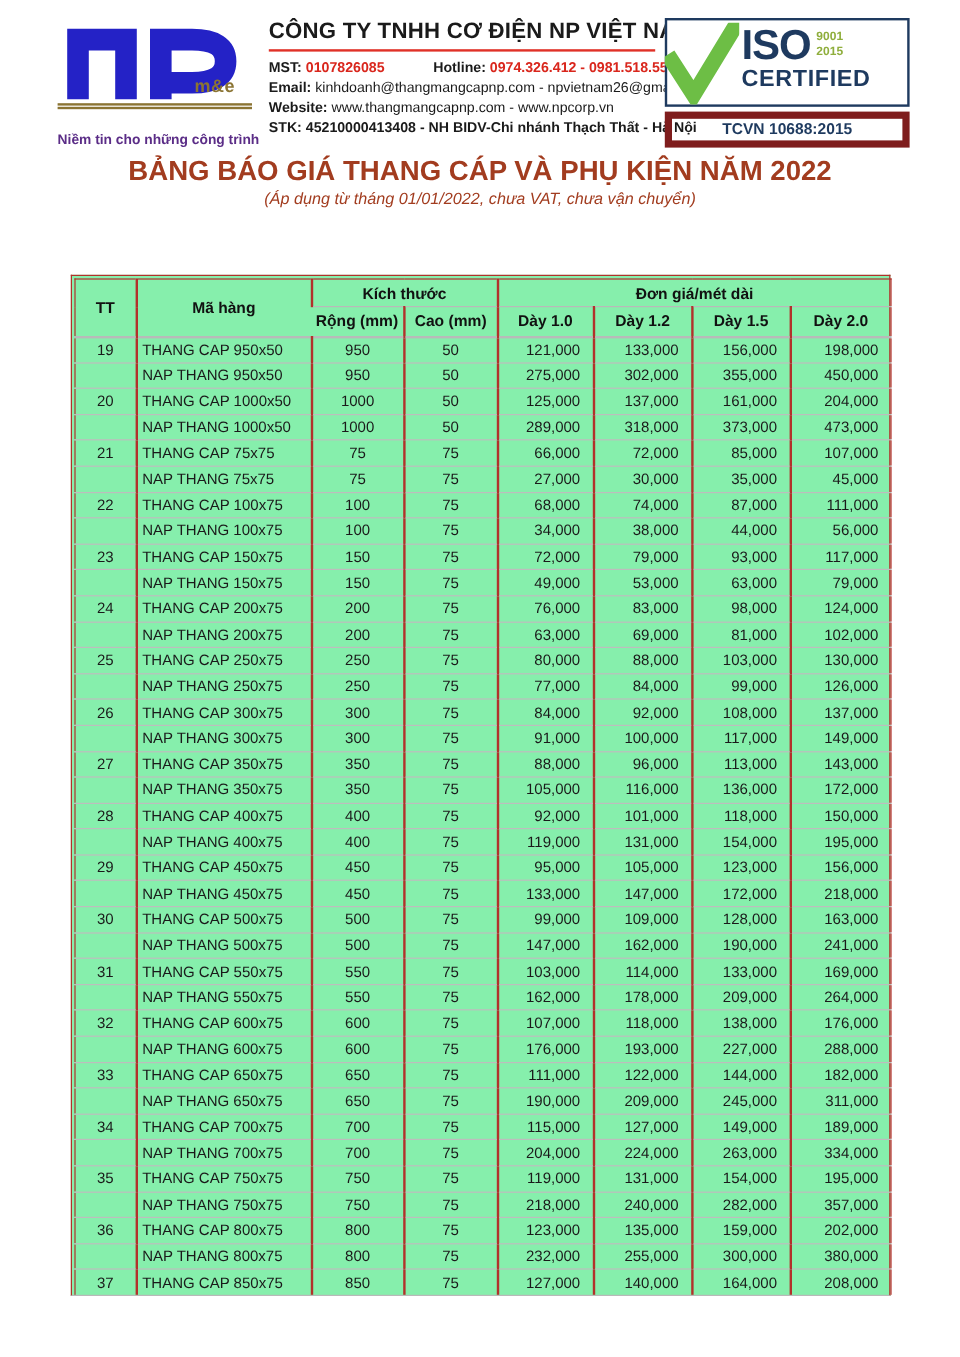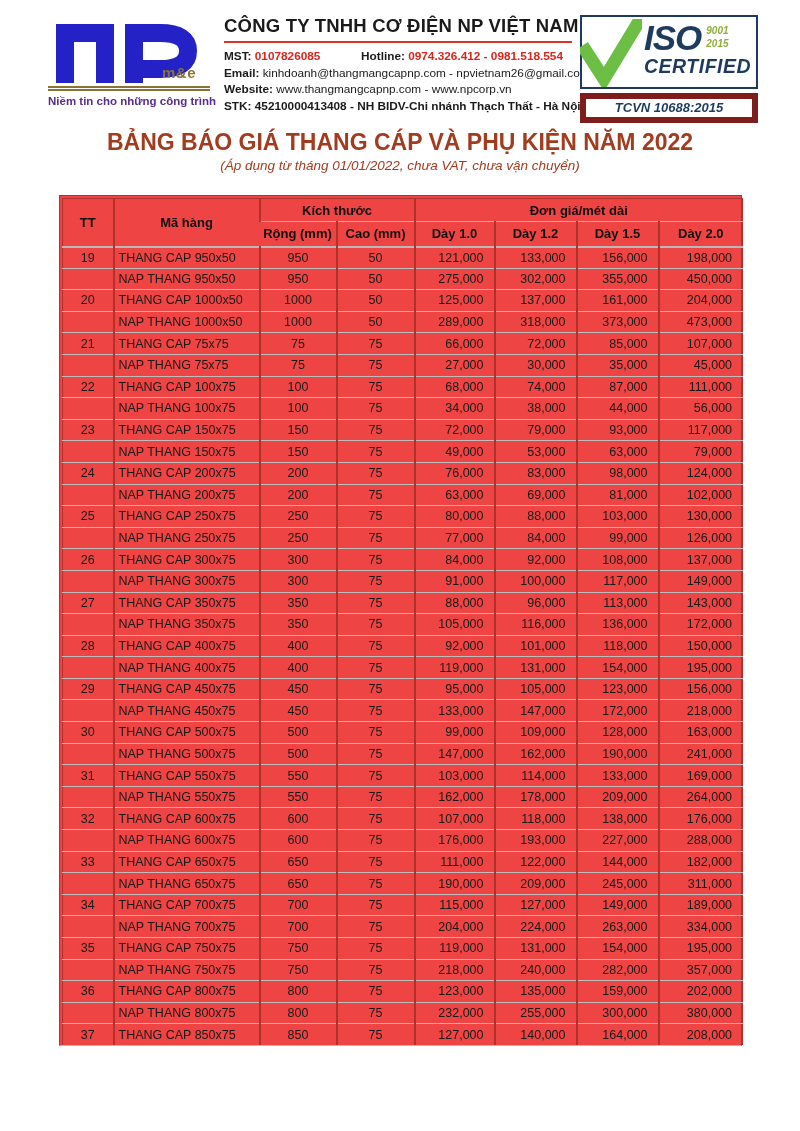--- a/index.html
+++ b/index.html
@@ -12,54 +12,54 @@
   
   .header { position:absolute; top:13px; left:48px; right:42px; height:102px; display:flex; }
 
   .logo-block { width:162px; flex:none; position:relative; }
   .logo-art { position:relative; height:66px; margin-top:4px; }
   .logo-me {
     position:absolute; right:14px; bottom:2px; color:#8B7433;
     font-size:15px; font-weight:bold; letter-spacing:0.5px;
   }
   .logo-rule { margin-top:3px; height:5px; border-top:2px solid #8B7433; border-bottom:2px solid #8B7433; }
-  .logo-tagline { margin-top:4px; color:#5B2D87; font-size:11.5px; font-weight:bold; white-space:nowrap; }
+  .logo-tagline { margin-top:20px; color:#5B2D87; font-size:11.5px; font-weight:bold; white-space:nowrap; }
 
   .contact-block { flex:1; padding:2px 8px 0 14px; min-width:0; }
   .company-name { font-size:18.5px; font-weight:bold; color:#1a1a1a; letter-spacing:0.2px; white-space:nowrap; }
   .red-rule { height:2px; background:#E03127; margin:4px 0 5px 0; }
   .contact-line { font-size:11.8px; color:#1a1a1a; line-height:16.5px; white-space:nowrap; }
   .contact-line b { font-weight:bold; }
   .val-red { color:#D9261C; font-weight:bold; }
   .gap-inline { display:inline-block; width:34px; }
   .stk-line { font-weight:bold; }
 
-  .iso-block { width:178px; flex:none; padding-top:2px;font-style:italic; }
+  .iso-block { width:204px; flex:none; padding-top:2px; }
   .iso-main { position:relative; border:2px solid #1E3A5F; height:74px; background:#fff; }
   .iso-check { position:absolute; left:-2px; top:2px; }
   .iso-text { position:absolute; left:62px; top:4px; }
   .iso-row { display:flex; align-items:flex-start; }
   .iso-word { font-size:35px; font-weight:bold; color:#1E3A5F; line-height:34px; letter-spacing:-1px; }
   .iso-nums { margin-left:5px; margin-top:3px; color:#8FAE3C; font-size:10px; font-weight:bold; line-height:13px; }
   .iso-cert { font-size:19.5px; font-weight:bold; color:#1E3A5F; letter-spacing:0.5px; line-height:22px; }
   .iso-tcvn {
     margin-top:4px; border:6px solid #7f1d1d; text-align:center;
     font-size:13px; font-weight:bold; color:#1E3A5F; padding:1px 0 2px 0;
   }
 
   
   .title-block { position:absolute; top:129px; left:0; width:100%; text-align:center; color:#A23C1F; }
   .title-1 { font-size:23px; font-weight:bold; line-height:26px; }
   .title-2 { font-size:21.5px; font-weight:bold; line-height:25px; }
   .title-note { font-size:13.5px; font-style:italic; margin-top:3px; }
 
   
   .table-wrap {
-    position:absolute; top:195px; left:59px; width:683px;
-    border:1.5px solid #B2312B; border-bottom:1px solid #b9b9b9; padding:2px 2px 0 2px; background:#ef4444;
+    position:absolute; top:229px; left:59px; width:683px;
+    border:1.5px solid #B2312B; border-bottom:1px solid #b9b9b9; padding:2px 2px 0 2px; background:#86efac;
   }
   table { width:100%; border-collapse:collapse; table-layout:fixed; border:1.5px solid #B2312B; border-bottom:none; }
   th, td { border-left:2px solid #B2312B; overflow:hidden; white-space:nowrap; }
   th:first-child, td:first-child { border-left:none; }
   thead th { font-size:13px; font-weight:bold; color:#111; text-align:center; }
   tr.h1 th { height:23px; }
   tr.h2 th { height:25px; border-top:1px solid #b9b9b9; }
   tr.h1 th[rowspan] { border-top:none; }
   thead { border-bottom:2px solid #b9b9b9; }
   tbody td { height:21.6px; font-size:12.5px; color:#1a1a1a; border-top:1px solid #bdbdbd; }

